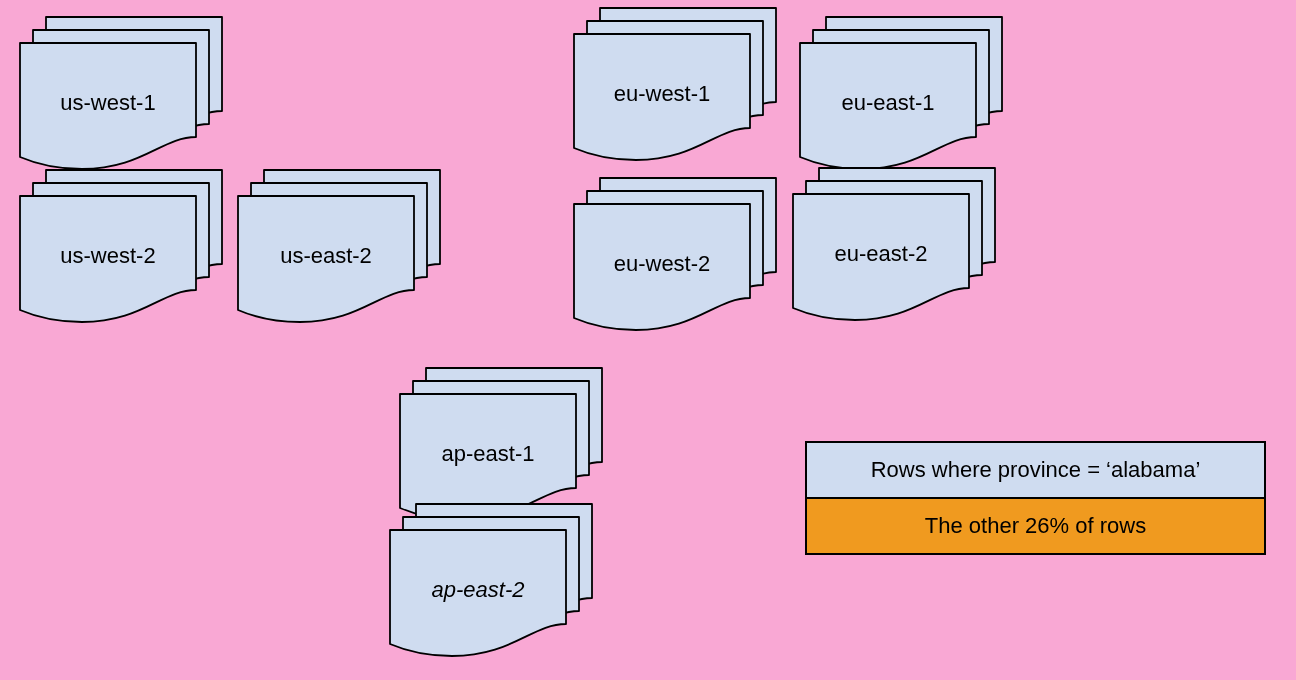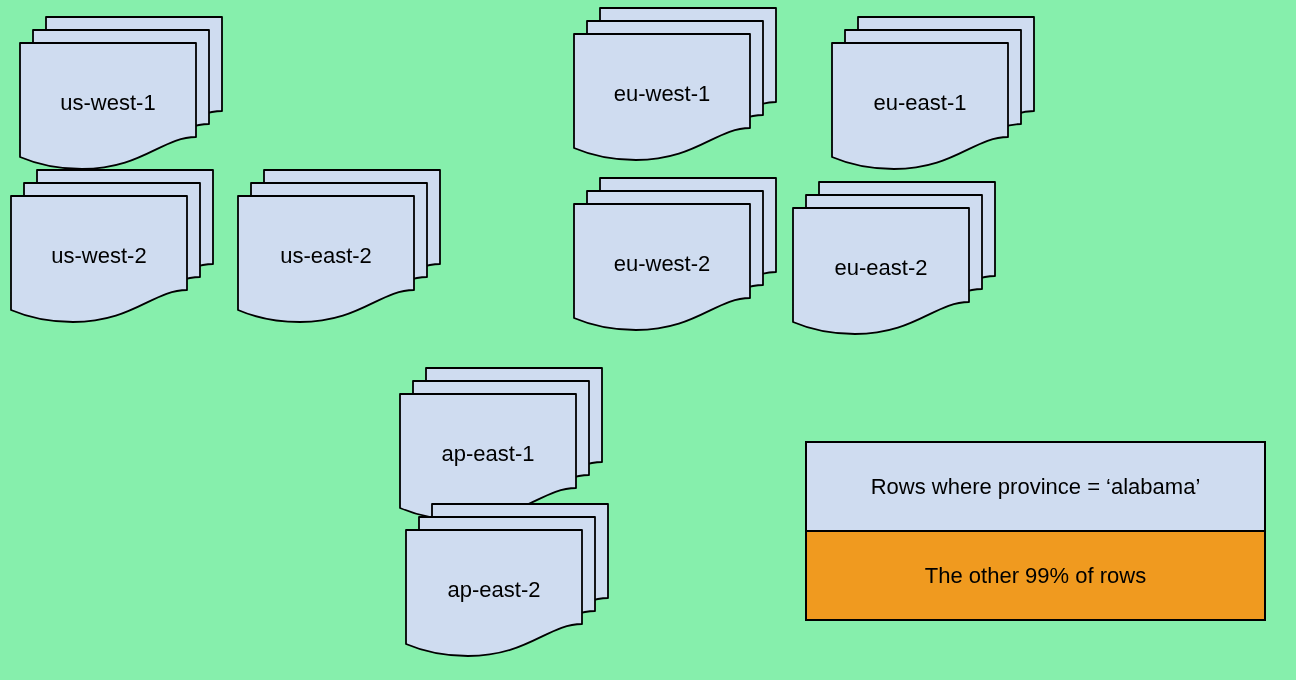--- a/index.html
+++ b/index.html
@@ -8,21 +8,21 @@
     background: #ffffff;
     width: 1296px;
     height: 680px;
     overflow: hidden;
     font-family: "Liberation Sans", sans-serif;
   }
   .canvas {
     position: relative;
     width: 1296px;
     height: 680px;
-    background: #86efac;
+    background: #f9a8d4;
   }
   .stack {
     position: absolute;
     width: 208px;
     height: 158px;
   }
   .sheet {
     fill: var(--doc-blue, #cfdcf0);
     stroke: var(--stroke, #000000);
     stroke-width: 1.8;
@@ -35,21 +35,21 @@
     font-family: "Liberation Sans", sans-serif;
     font-size: 22px;
     fill: #000000;
     text-anchor: middle;
   }
   .legend {
     position: absolute;
     left: 805px;
     top: 441px;
     width: 461px;
-    height: 180px;
+    height: 114px;
     border: 2px solid var(--stroke, #000000);
     box-sizing: border-box;
     display: flex;
     flex-direction: column;
   }
   .legend-row {
     flex: 1;
     display: flex;
     align-items: center;
     justify-content: center;
@@ -81,30 +81,30 @@
 
   <div class="stack" style="left:572px;top:6px;" data-variant="normal">
     <svg width="208" height="158" viewBox="0 0 208 158">
       <path class="sheet" transform="translate(28,2)" d="M0 0 H176 V94 C142 94 122 126 62 126 C36 126 14 120 0 114 Z"></path>
       <path class="sheet" transform="translate(15,15)" d="M0 0 H176 V94 C142 94 122 126 62 126 C36 126 14 120 0 114 Z"></path>
       <path class="sheet" transform="translate(2,28)" d="M0 0 H176 V94 C142 94 122 126 62 126 C36 126 14 120 0 114 Z"></path>
       <text class="doc-label" x="90" y="95">eu-west-1</text>
     </svg>
   </div>
 
-  <div class="stack" style="left:830px;top:15px;" data-variant="normal">
+  <div class="stack" style="left:798px;top:15px;" data-variant="normal">
     <svg width="208" height="158" viewBox="0 0 208 158">
       <path class="sheet" transform="translate(28,2)" d="M0 0 H176 V94 C142 94 122 126 62 126 C36 126 14 120 0 114 Z"></path>
       <path class="sheet" transform="translate(15,15)" d="M0 0 H176 V94 C142 94 122 126 62 126 C36 126 14 120 0 114 Z"></path>
       <path class="sheet" transform="translate(2,28)" d="M0 0 H176 V94 C142 94 122 126 62 126 C36 126 14 120 0 114 Z"></path>
       <text class="doc-label" x="90" y="95">eu-east-1</text>
     </svg>
   </div>
 
-  <div class="stack" style="left:9px;top:168px;" data-variant="normal">
+  <div class="stack" style="left:18px;top:168px;" data-variant="normal">
     <svg width="208" height="158" viewBox="0 0 208 158">
       <path class="sheet" transform="translate(28,2)" d="M0 0 H176 V94 C142 94 122 126 62 126 C36 126 14 120 0 114 Z"></path>
       <path class="sheet" transform="translate(15,15)" d="M0 0 H176 V94 C142 94 122 126 62 126 C36 126 14 120 0 114 Z"></path>
       <path class="sheet" transform="translate(2,28)" d="M0 0 H176 V94 C142 94 122 126 62 126 C36 126 14 120 0 114 Z"></path>
       <text class="doc-label" x="90" y="95">us-west-2</text>
     </svg>
   </div>
 
   <div class="stack" style="left:236px;top:168px;text-decoration:underline;" data-variant="normal">
     <svg width="208" height="158" viewBox="0 0 208 158">
@@ -117,49 +117,49 @@
 
   <div class="stack" style="left:572px;top:176px;" data-variant="normal">
     <svg width="208" height="158" viewBox="0 0 208 158">
       <path class="sheet" transform="translate(28,2)" d="M0 0 H176 V94 C142 94 122 126 62 126 C36 126 14 120 0 114 Z"></path>
       <path class="sheet" transform="translate(15,15)" d="M0 0 H176 V94 C142 94 122 126 62 126 C36 126 14 120 0 114 Z"></path>
       <path class="sheet" transform="translate(2,28)" d="M0 0 H176 V94 C142 94 122 126 62 126 C36 126 14 120 0 114 Z"></path>
       <text class="doc-label" x="90" y="95">eu-west-2</text>
     </svg>
   </div>
 
-  <div class="stack" style="left:791px;top:180px;" data-variant="normal">
+  <div class="stack" style="left:791px;top:166px;" data-variant="normal">
     <svg width="208" height="158" viewBox="0 0 208 158">
       <path class="sheet" transform="translate(28,2)" d="M0 0 H176 V94 C142 94 122 126 62 126 C36 126 14 120 0 114 Z"></path>
       <path class="sheet" transform="translate(15,15)" d="M0 0 H176 V94 C142 94 122 126 62 126 C36 126 14 120 0 114 Z"></path>
       <path class="sheet" transform="translate(2,28)" d="M0 0 H176 V94 C142 94 122 126 62 126 C36 126 14 120 0 114 Z"></path>
       <text class="doc-label" x="90" y="95">eu-east-2</text>
     </svg>
   </div>
 
   <div class="stack" style="left:398px;top:366px;" data-variant="normal">
     <svg width="208" height="158" viewBox="0 0 208 158">
       <path class="sheet" transform="translate(28,2)" d="M0 0 H176 V94 C142 94 122 126 62 126 C36 126 14 120 0 114 Z"></path>
       <path class="sheet" transform="translate(15,15)" d="M0 0 H176 V94 C142 94 122 126 62 126 C36 126 14 120 0 114 Z"></path>
       <path class="sheet" transform="translate(2,28)" d="M0 0 H176 V94 C142 94 122 126 62 126 C36 126 14 120 0 114 Z"></path>
       <text class="doc-label" x="90" y="95">ap-east-1</text>
     </svg>
   </div>
 
-  <div class="stack" style="left:404px;top:502px;" data-variant="normal">
+  <div class="stack" style="left:388px;top:502px;font-style:italic;" data-variant="normal">
     <svg width="208" height="158" viewBox="0 0 208 158">
       <path class="sheet" transform="translate(28,2)" d="M0 0 H176 V94 C142 94 122 126 62 126 C36 126 14 120 0 114 Z"></path>
       <path class="sheet" transform="translate(15,15)" d="M0 0 H176 V94 C142 94 122 126 62 126 C36 126 14 120 0 114 Z"></path>
       <path class="sheet" transform="translate(2,28)" d="M0 0 H176 V94 C142 94 122 126 62 126 C36 126 14 120 0 114 Z"></path>
       <text class="doc-label" x="90" y="95">ap-east-2</text>
     </svg>
   </div>
 
   <div class="legend">
     <div class="legend-row blue">
       <span>Rows where province = ‘alabama’</span>
     </div>
     <div class="legend-row orange">
-      <span>The other 99% of rows</span>
+      <span>The other 26% of rows</span>
     </div>
   </div>
 
 </div>
 
 </body></html>

